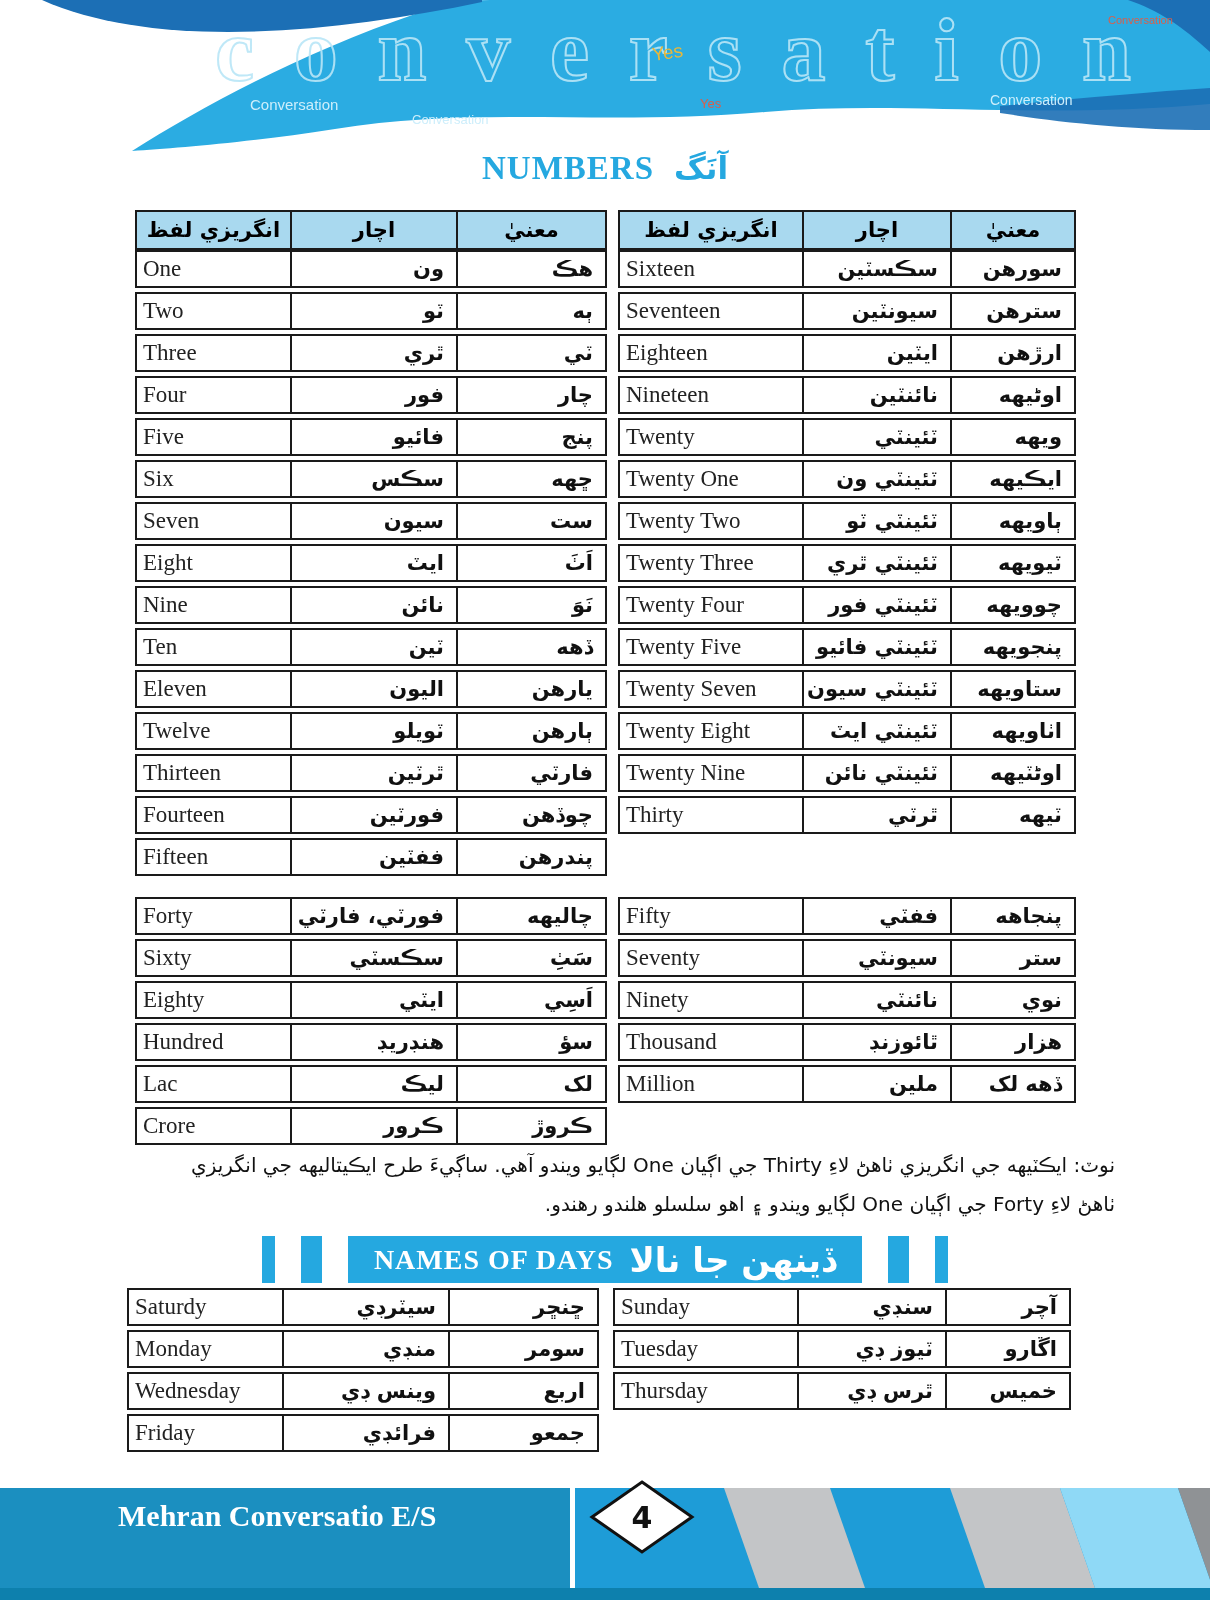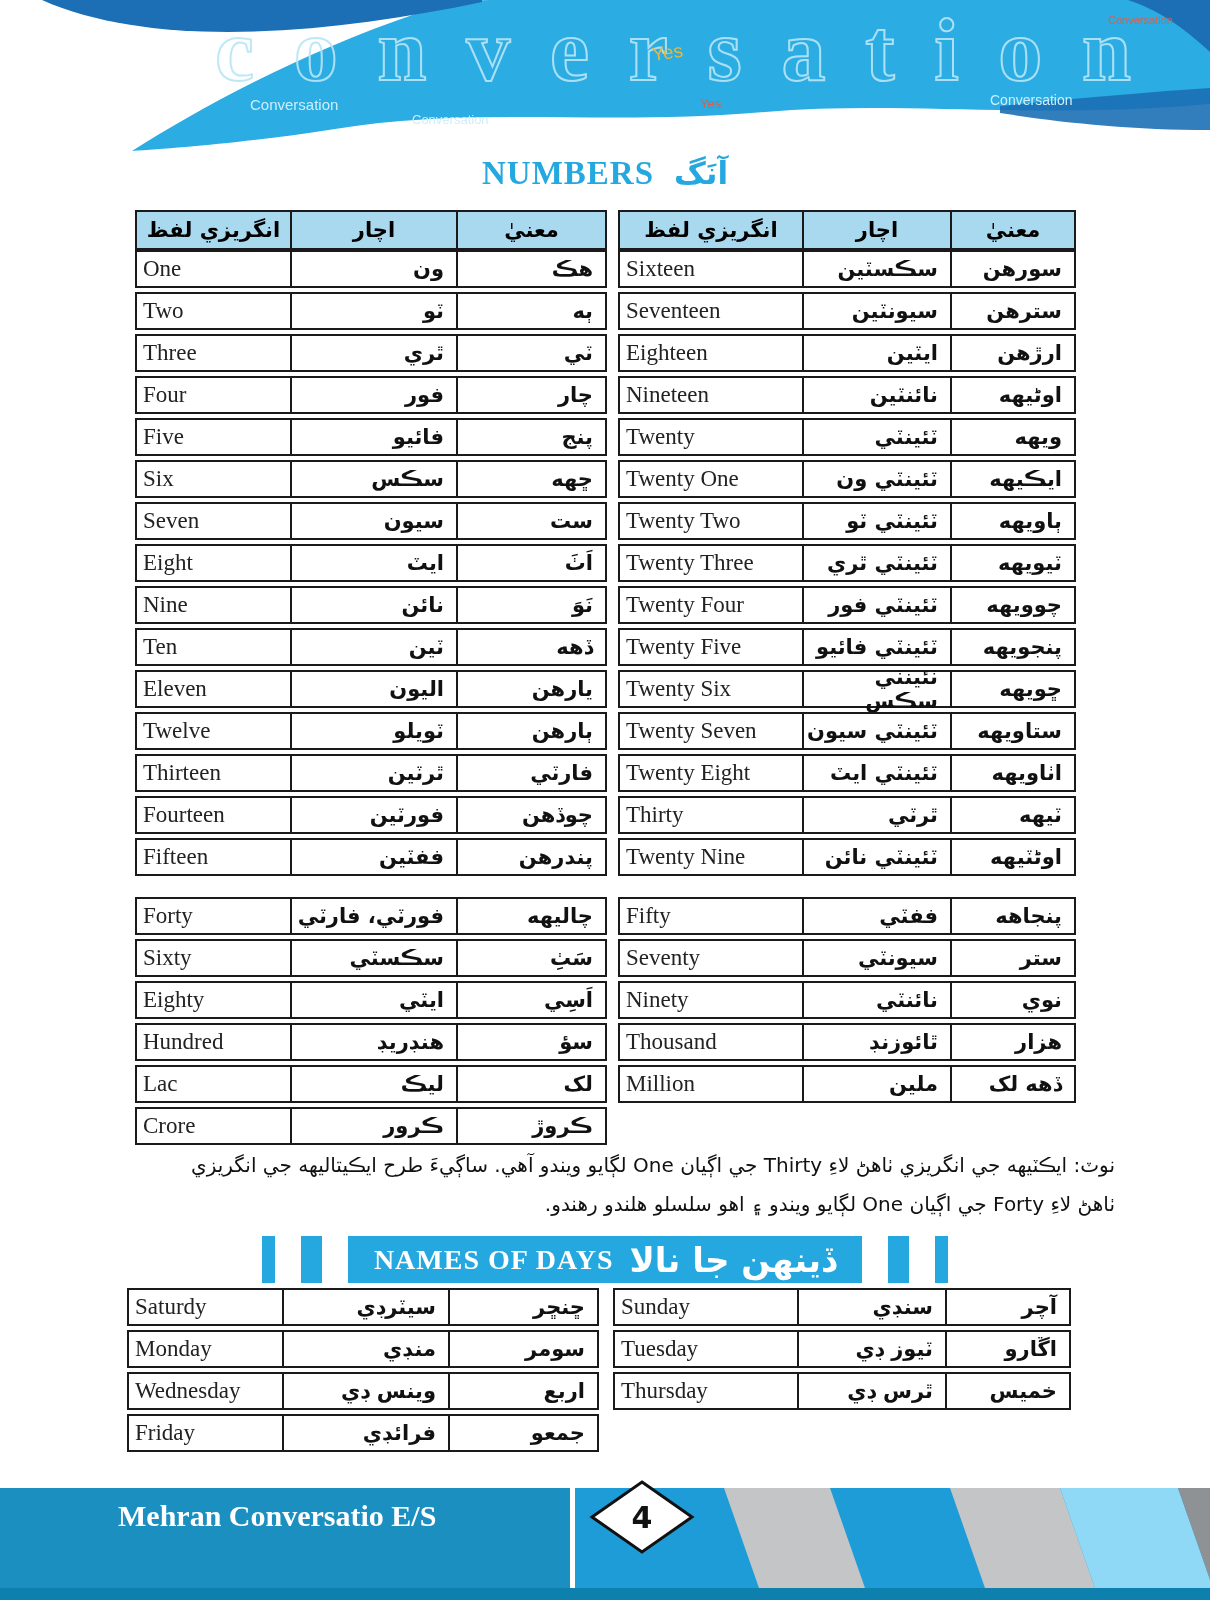--- a/index.html
+++ b/index.html
@@ -6,21 +6,21 @@
   .page{position:relative;width:1210px;height:1600px;background:#ffffff;overflow:hidden;
         font-family:"Liberation Serif",serif;}
 
   
   #header-art{position:absolute;left:0;top:0;width:1210px;height:152px;}
   #header-art svg{display:block;}
   .cloud-word{position:absolute;font-family:"Liberation Sans",sans-serif;white-space:nowrap;pointer-events:none;}
 
   
   #page-title{position:absolute;left:0;top:150px;width:1210px;height:46px;
-              display:flex;align-items:center;justify-content:center;gap:20px;}
+              display:flex;justify-content:center;gap:20px;}
   .title-en{font-size:33px;font-weight:bold;color:#25a8e0;letter-spacing:1px;}
   .title-sd{font-size:31px;font-weight:bold;color:#25a8e0;font-family:"DejaVu Sans",sans-serif;direction:rtl;}
 
   
   .tbl{position:absolute;display:flex;gap:7px;}
   .half{display:flex;flex-direction:column;}
   .half-l{width:476px;}
   .half-r{width:462px;}
   .trow{display:flex;margin-top:4px;}
   .trow:first-child{margin-top:0;}
@@ -229,43 +229,38 @@
             <div class="tcell c0 en">Twenty Four</div>
             <div class="tcell c1 sd">ٽئينٽي فور</div>
             <div class="tcell c2 sd">چوويهه</div>
           </div>
           <div class="trow">
             <div class="tcell c0 en">Twenty Five</div>
             <div class="tcell c1 sd">ٽئينٽي فائيو</div>
             <div class="tcell c2 sd">پنجويهه</div>
           </div>
           <div class="trow">
-            <div class="tcell c0 en">Twenty Six</div>
-            <div class="tcell c1 sd">ٽئينٽي سڪس</div>
-            <div class="tcell c2 sd">ڇويهه</div>
-          </div>
-          <div class="trow">
             <div class="tcell c0 en">Twenty Seven</div>
             <div class="tcell c1 sd">ٽئينٽي سيون</div>
             <div class="tcell c2 sd">ستاويهه</div>
           </div>
           <div class="trow">
             <div class="tcell c0 en">Twenty Eight</div>
             <div class="tcell c1 sd">ٽئينٽي ايٽ</div>
             <div class="tcell c2 sd">اٺاويهه</div>
           </div>
           <div class="trow">
+            <div class="tcell c0 en">Twenty Nine</div>
+            <div class="tcell c1 sd">ٽئينٽي نائن</div>
+            <div class="tcell c2 sd">اوڻٽيهه</div>
+          </div>
+          <div class="trow">
             <div class="tcell c0 en">Thirty</div>
             <div class="tcell c1 sd">ٿرٽي</div>
             <div class="tcell c2 sd">ٽيهه</div>
-          </div>
-          <div class="trow">
-            <div class="tcell c0 en">Twenty Nine</div>
-            <div class="tcell c1 sd">ٽئينٽي نائن</div>
-            <div class="tcell c2 sd">اوڻٽيهه</div>
           </div>
         </div>
     </div>
   </div>
 
   <div id="tens-table" class="tbl">
     <div class="half half-l">
       <div class="rows">
           <div class="trow">
             <div class="tcell c0 en">Forty</div>

